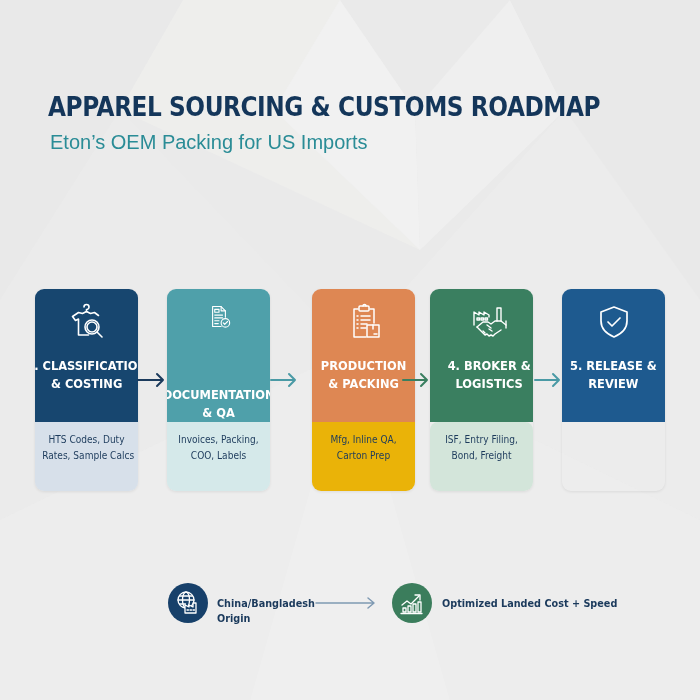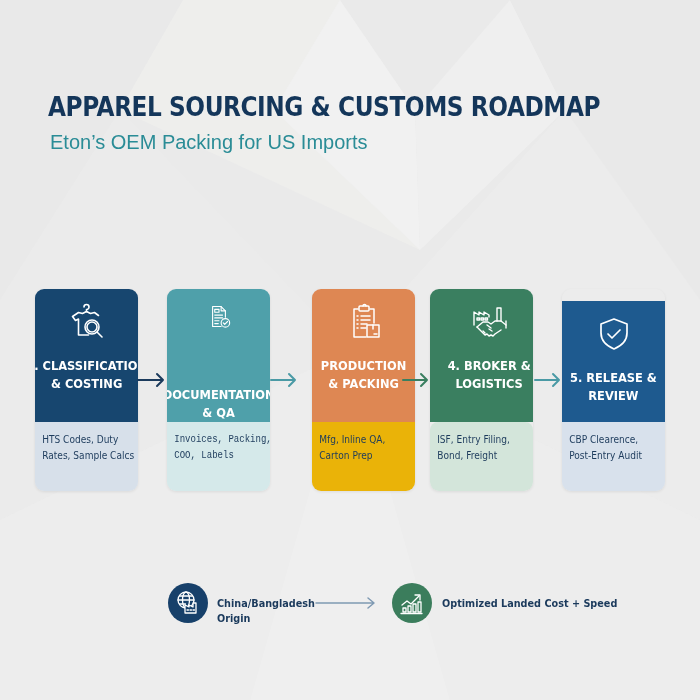--- a/index.html
+++ b/index.html
@@ -33,21 +33,21 @@
   }
   .card-icon { margin-top: 14px; width: 40px; height: 38px; }
   .card-title {
     margin-top: 16px; text-align: center; color: #ffffff;
     font-family: "DejaVu Sans", sans-serif; font-weight: bold;
     font-size: 13px; line-height: 18px; white-space: nowrap;
     transform: scaleX(0.88);
   }
   .card-bottom {
     position: absolute; left: 0; top: 133px; right: 0; bottom: 0;
-    text-align: left; padding-top: 9px;
+    text-align: center; padding-top: 9px;
     font-family: "DejaVu Sans", sans-serif; font-size: 10.5px; line-height: 16px;
   }
   .card-bottom span { display: block; transform: scaleX(0.86); white-space: nowrap; }
   .arrow { position: absolute; top: 372px; height: 16px; z-index: 2; }
   .footer-circle {
     position: absolute; width: 40px; height: 40px; border-radius: 50%;
     display: flex; align-items: center; justify-content: center; z-index: 1;
   }
   .footer-text {
     position: absolute; font-family: "DejaVu Sans", sans-serif; font-weight: bold;
@@ -109,21 +109,21 @@
       <rect x="14" y="9" width="6" height="4"></rect>
       <path d="M14 17 h11 M14 21 h11 M14 25 h6 M14 29 h5"></path>
       <circle cx="29" cy="28" r="6"></circle>
       <path d="M26 28 l2 2 l4 -4"></path>
     </svg>
     <div class="card-title">
       <div>DOCUMENTATION</div>
       <div>&amp; QA</div>
     </div>
   </div>
-  <div class="card-bottom" style="background:#d5e9ea; color:#1d3b5c;font-family:Liberation Mono, monospace;">
+  <div class="card-bottom" style="background:#d5e9ea; color:#1d3b5c;">
     <span>Invoices, Packing,</span>
     <span>COO, Labels</span>
   </div>
 </div>
 
 <svg class="arrow" style="left:270px; width:28px;" viewBox="0 0 28 16" fill="none" stroke="#4a9aa5" stroke-width="2" stroke-linecap="round" stroke-linejoin="round">
   <path d="M1 8 H25 M19 2 L25 8 L19 14"></path>
 </svg>
 
 <div class="card" style="left:312px;">
@@ -174,33 +174,29 @@
     <span>ISF, Entry Filing,</span>
     <span>Bond, Freight</span>
   </div>
 </div>
 
 <svg class="arrow" style="left:533px; width:29px;" viewBox="0 0 29 16" fill="none" stroke="#4a9aa5" stroke-width="2" stroke-linecap="round" stroke-linejoin="round">
   <path d="M2 8 H26 M20 2 L26 8 L20 14"></path>
 </svg>
 
 <div class="card" style="left:562px;">
-  <div class="card-top" style="background:#1e5a8f;margin-top:12px;">
+  <div class="card-top" style="background:#1e5a8f;">
     <svg class="card-icon" viewBox="0 0 40 38" fill="none" stroke="#ffffff" stroke-width="1.7" stroke-linecap="round" stroke-linejoin="round">
       <path d="M20 4 L33 9 V18 C33 26 27 31 20 34 C13 31 7 26 7 18 V9 Z"></path>
       <path d="M14 19 l4 4 l8 -8"></path>
     </svg>
     <div class="card-title">
       <div>5. RELEASE &amp;</div>
       <div>REVIEW</div>
     </div>
-  </div>
-  <div class="card-bottom" style="background:#d8e1ec; color:#1d3b5c;">
-    <span>CBP Clearence,</span>
-    <span>Post-Entry Audit</span>
   </div>
 </div>
 
 <div class="footer-circle" style="left:168px; top:583px; background:#17406a;">
   <svg width="28" height="28" viewBox="0 0 28 28" fill="none" stroke="#ffffff" stroke-width="1.3" stroke-linecap="round" stroke-linejoin="round">
     <circle cx="12" cy="11" r="8"></circle>
     <ellipse cx="12" cy="11" rx="3.5" ry="8"></ellipse>
     <path d="M4 11 h16 M5.5 7 h13 M5.5 15 h6"></path>
     <path d="M11 24 V16 l4 2 V16 l4 2 V14 h3 V24 Z" fill="#17406a"></path>
     <path d="M13 21 h1.5 M16 21 h1.5 M19 21 h1.5"></path>

